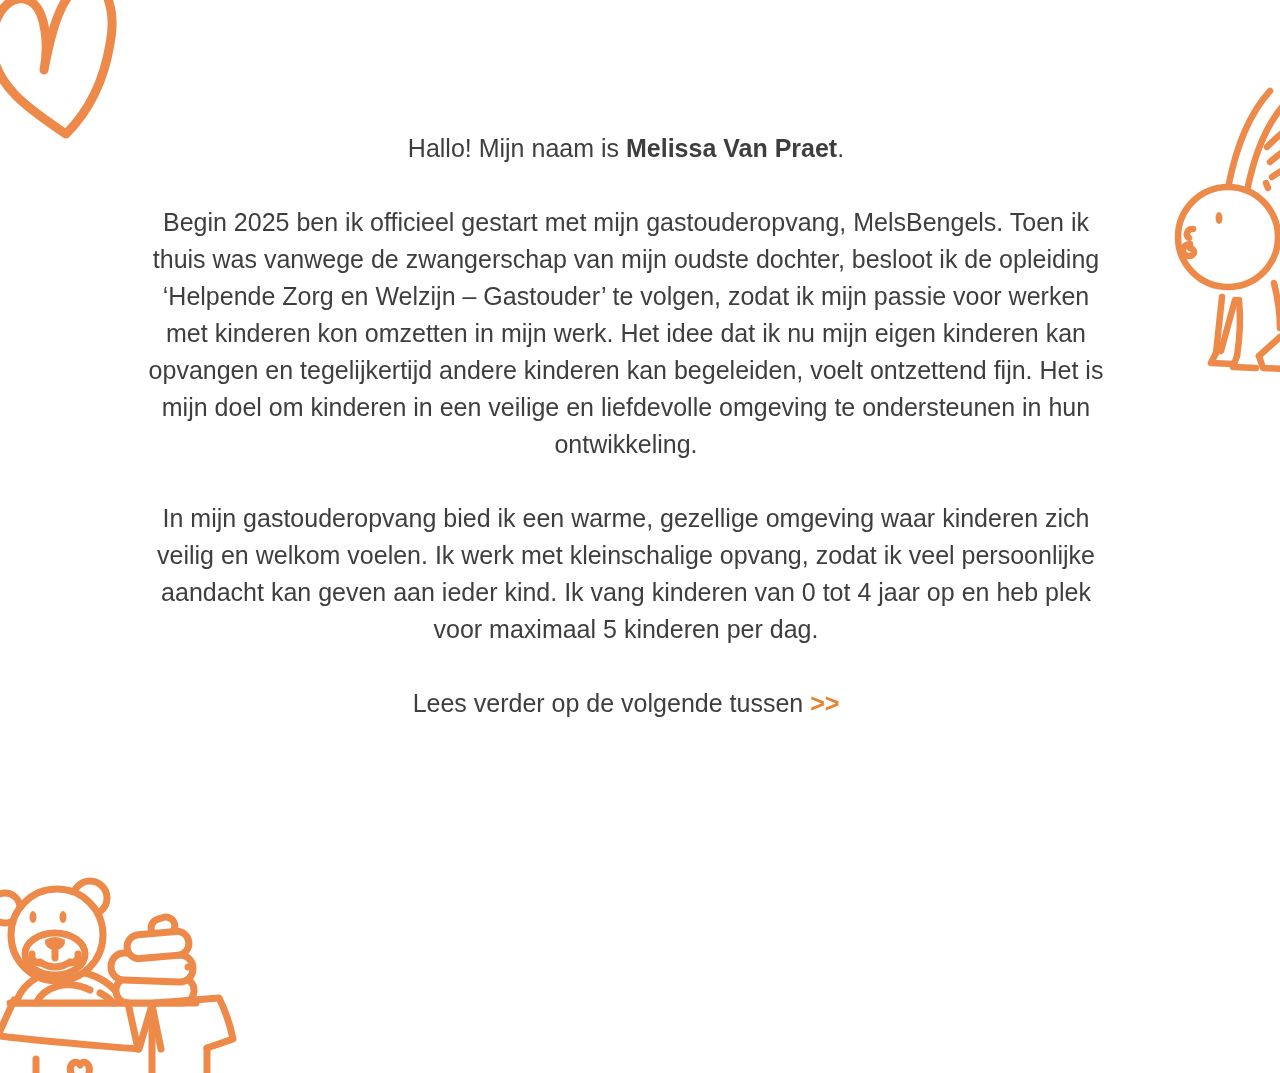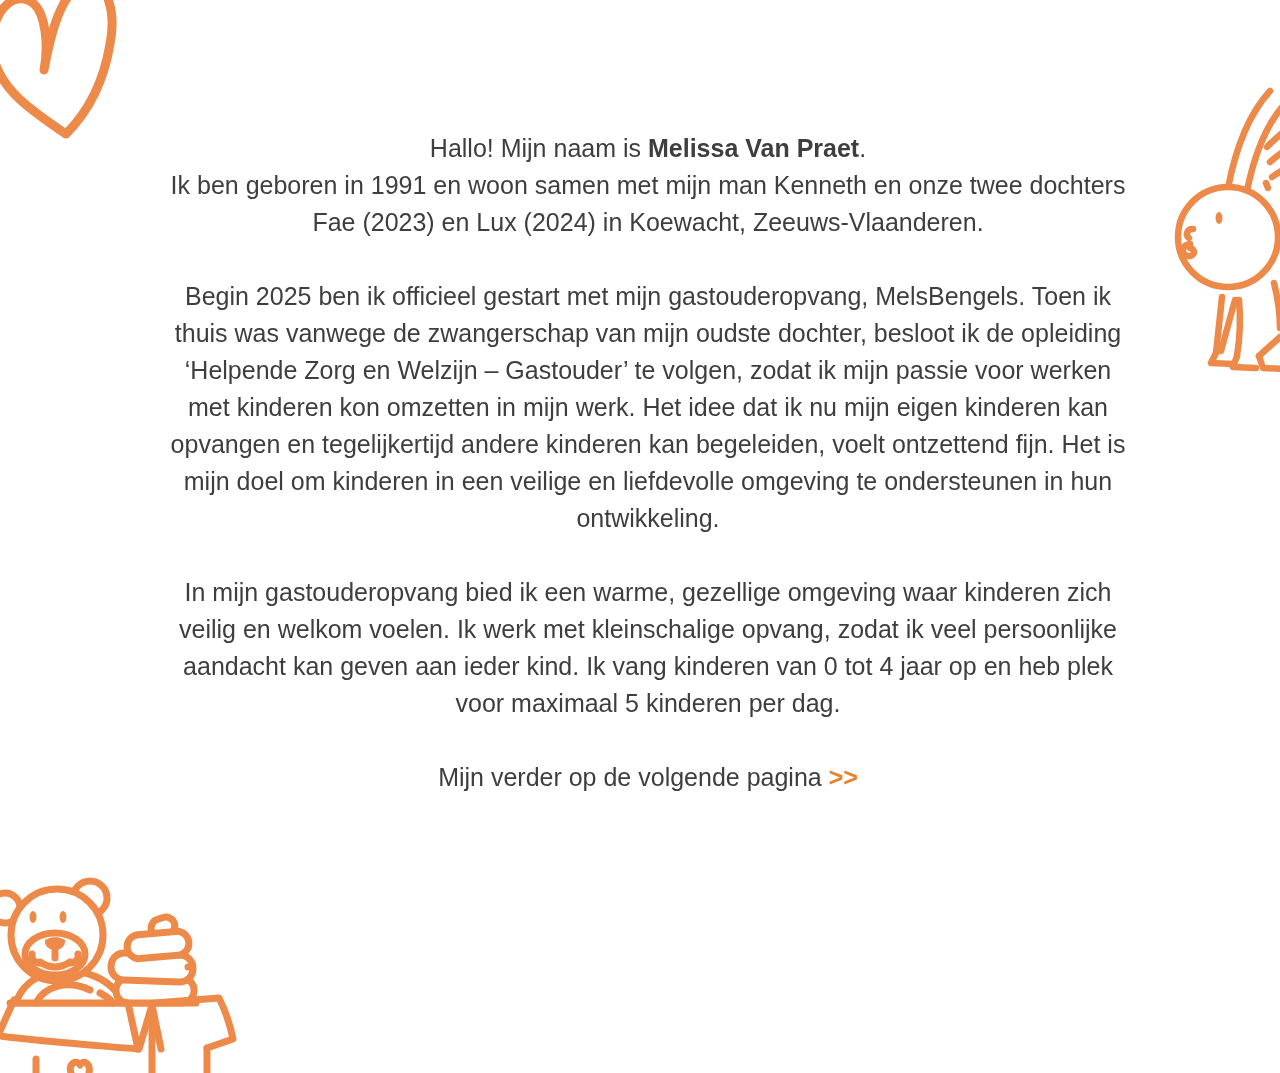--- a/index.html
+++ b/index.html
@@ -12,21 +12,21 @@
   html,body{width:1280px;height:1073px;}
   body{
     position:relative;
     background:var(--bg);
     overflow:hidden;
     font-family:"Liberation Sans","DejaVu Sans",sans-serif;
     color:var(--text);
   }
   .content{
     position:absolute;
-    left:108px;
+    left:86px;
     top:130px;
     width:1080px;
     text-align:center;
     font-size:25px;
     line-height:37px;
   }
   .content p{margin:0 0 37px 0;}
   .lines{white-space:pre-line;display:block;}
   strong{font-weight:bold;}
   .more{
@@ -107,34 +107,32 @@
   <path d="M 155 131 L 219 126 C 226 140 230 152 233 167 L 207 176"></path>
   <path d="M 207 176 L 207 201"></path>
   <path d="M 36 187 L 36 201"></path>
 
   <path d="M 71 201 C 68 191 77 187 80 193 C 83 187 91 191 89 201"></path>
 </svg>
 
 <main class="content">
   <p>
     <span><span>Hallo! Mijn naam is </span><strong>Melissa Van Praet</strong><span>.</span></span>
-    <span class="lines">Ik ben geboren in 1991 en woon samen met mijn man Kenneth en onze twee dochters
-Fae (2023) en Lux (2024) in Koewacht, Zeeuws-Vlaanderen.</span>
   </p>
 
   <p class="lines">Begin 2025 ben ik officieel gestart met mijn gastouderopvang, MelsBengels. Toen ik
 thuis was vanwege de zwangerschap van mijn oudste dochter, besloot ik de opleiding
 ‘Helpende Zorg en Welzijn – Gastouder’ te volgen, zodat ik mijn passie voor werken
 met kinderen kon omzetten in mijn werk. Het idee dat ik nu mijn eigen kinderen kan
 opvangen en tegelijkertijd andere kinderen kan begeleiden, voelt ontzettend fijn. Het is
 mijn doel om kinderen in een veilige en liefdevolle omgeving te ondersteunen in hun
 ontwikkeling.</p>
 
   <p class="lines">In mijn gastouderopvang bied ik een warme, gezellige omgeving waar kinderen zich
 veilig en welkom voelen. Ik werk met kleinschalige opvang, zodat ik veel persoonlijke
 aandacht kan geven aan ieder kind. Ik vang kinderen van 0 tot 4 jaar op en heb plek
 voor maximaal 5 kinderen per dag.</p>
 
 
   <p>
-    <span>Mijn verder op de volgende pagina </span><a class="more">&gt;&gt;</a>
+    <span>Lees verder op de volgende tussen </span><a class="more">&gt;&gt;</a>
   </p>
 </main>
 
 </body></html>

